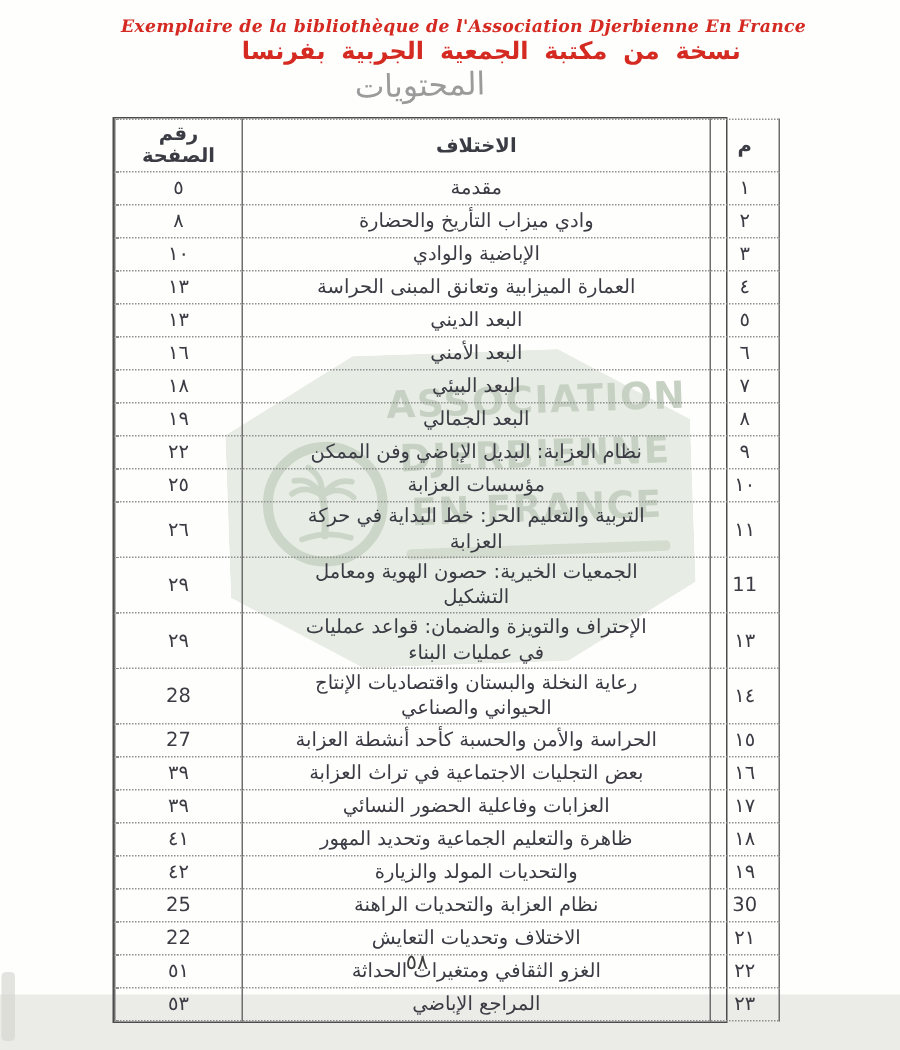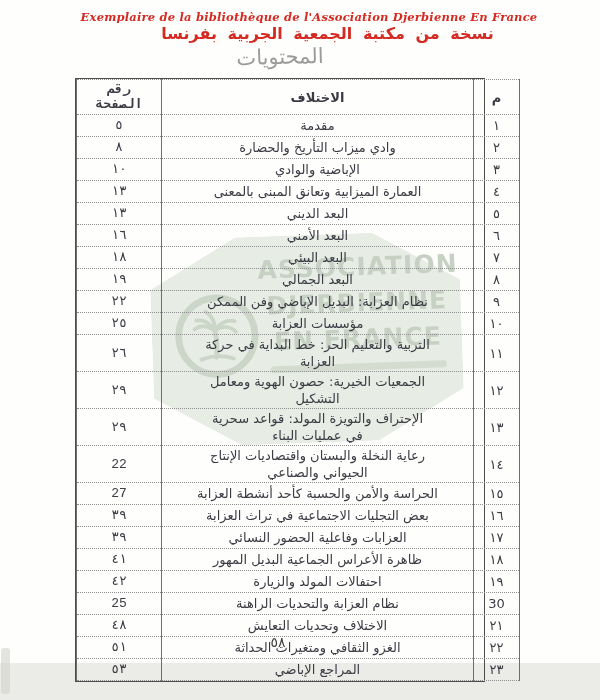--- a/index.html
+++ b/index.html
@@ -56,21 +56,21 @@
     border-left:1px solid #6e6e6e;border-right:1px solid #6e6e6e;
     border-top:1px dotted #8f8f8f;border-bottom:1px dotted #8f8f8f;
     text-align:center;vertical-align:middle;
     font-size:13px;color:#3b3b44;padding:1px 6px;line-height:17px;
     background:transparent;
   }
   .toc th{height:32px;font-weight:bold;font-size:13px;line-height:15px;}
   .toc td{height:19px;}
   .col-index{width:33px;}
   .col-subject{width:299px;white-space:pre-line;}
-  .col-page{width:72px;font-family:Liberation Mono, monospace;}
+  .col-page{width:72px;}
 
   
   .folio{
     position:absolute;top:634px;left:0;width:556px;text-align:center;
     font-size:14px;color:#404040;z-index:2;
   }
 </style>
 </head>
 <body>
 
@@ -118,21 +118,21 @@
           <td class="col-subject">وادي ميزاب التأريخ والحضارة</td>
           <td class="col-page">٨</td>
         </tr>
         <tr>
           <td class="col-index">٣</td>
           <td class="col-subject">الإباضية والوادي</td>
           <td class="col-page">١٠</td>
         </tr>
         <tr>
           <td class="col-index">٤</td>
-          <td class="col-subject">العمارة الميزابية وتعانق المبنى بالمعنى</td>
+          <td class="col-subject">العمارة الميزابية وتعانق المبنى الحراسة</td>
           <td class="col-page">١٣</td>
         </tr>
         <tr>
           <td class="col-index">٥</td>
           <td class="col-subject">البعد الديني</td>
           <td class="col-page">١٣</td>
         </tr>
         <tr>
           <td class="col-index">٦</td>
           <td class="col-subject">البعد الأمني</td>
@@ -158,71 +158,71 @@
           <td class="col-subject">مؤسسات العزابة</td>
           <td class="col-page">٢٥</td>
         </tr>
         <tr>
           <td class="col-index">١١</td>
           <td class="col-subject">التربية والتعليم الحر: خط البداية في حركة
 العزابة</td>
           <td class="col-page">٢٦</td>
         </tr>
         <tr>
-          <td class="col-index">١٢</td>
+          <td class="col-index">11</td>
           <td class="col-subject">الجمعيات الخيرية: حصون الهوية ومعامل
 التشكيل</td>
           <td class="col-page">٢٩</td>
         </tr>
         <tr>
           <td class="col-index">١٣</td>
-          <td class="col-subject">الإحتراف والتويزة المولد: قواعد سحرية
+          <td class="col-subject">الإحتراف والتويزة والضمان: قواعد عمليات
 في عمليات البناء</td>
           <td class="col-page">٢٩</td>
         </tr>
         <tr>
           <td class="col-index">١٤</td>
           <td class="col-subject">رعاية النخلة والبستان واقتصاديات الإنتاج
 الحيواني والصناعي</td>
-          <td class="col-page">22</td>
+          <td class="col-page">28</td>
         </tr>
         <tr>
           <td class="col-index">١٥</td>
           <td class="col-subject">الحراسة والأمن والحسبة كأحد أنشطة العزابة</td>
           <td class="col-page">27</td>
         </tr>
         <tr>
           <td class="col-index">١٦</td>
           <td class="col-subject">بعض التجليات الاجتماعية في تراث العزابة</td>
           <td class="col-page">٣٩</td>
         </tr>
         <tr>
           <td class="col-index">١٧</td>
           <td class="col-subject">العزابات وفاعلية الحضور النسائي</td>
           <td class="col-page">٣٩</td>
         </tr>
         <tr>
           <td class="col-index">١٨</td>
-          <td class="col-subject">ظاهرة الأعراس الجماعية البديل المهور</td>
+          <td class="col-subject">ظاهرة والتعليم الجماعية وتحديد المهور</td>
           <td class="col-page">٤١</td>
         </tr>
         <tr>
           <td class="col-index">١٩</td>
-          <td class="col-subject">احتفالات المولد والزيارة</td>
+          <td class="col-subject">والتحديات المولد والزيارة</td>
           <td class="col-page">٤٢</td>
         </tr>
         <tr>
           <td class="col-index">30</td>
           <td class="col-subject">نظام العزابة والتحديات الراهنة</td>
           <td class="col-page">25</td>
         </tr>
         <tr>
           <td class="col-index">٢١</td>
           <td class="col-subject">الاختلاف وتحديات التعايش</td>
-          <td class="col-page">٤٨</td>
+          <td class="col-page">22</td>
         </tr>
         <tr>
           <td class="col-index">٢٢</td>
           <td class="col-subject">الغزو الثقافي ومتغيرات الحداثة</td>
           <td class="col-page">٥١</td>
         </tr>
         <tr>
           <td class="col-index">٢٣</td>
           <td class="col-subject">المراجع الإباضي</td>
           <td class="col-page">٥٣</td>

